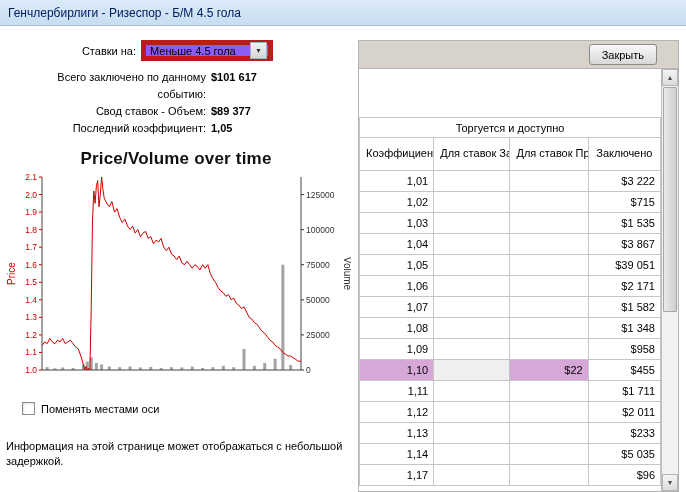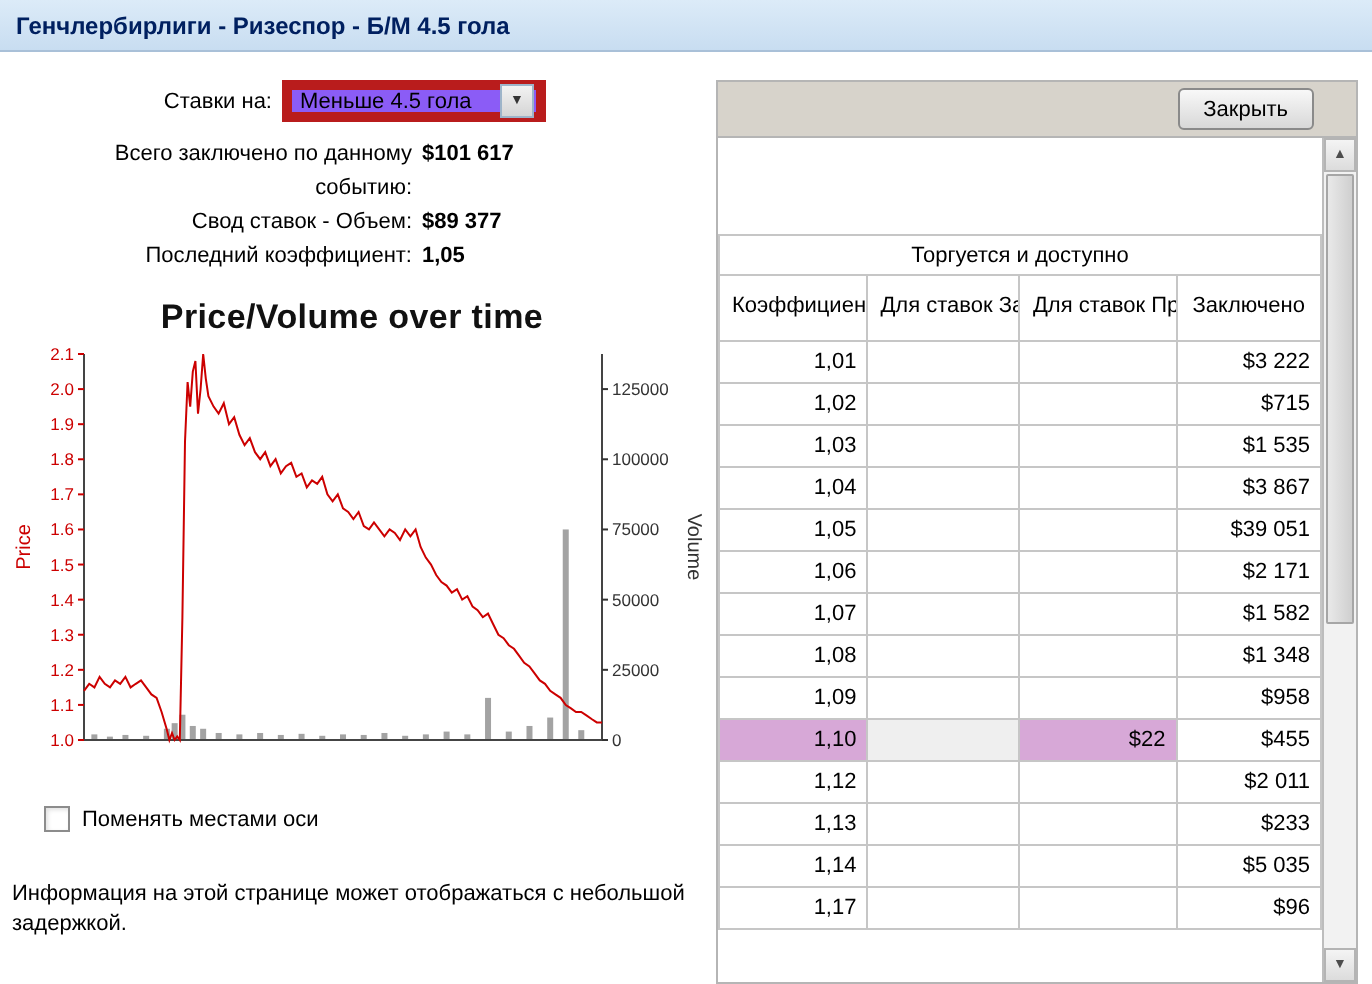--- a/index.html
+++ b/index.html
@@ -6,21 +6,21 @@
   html,body { background:#ffffff; }
   body { font-family: "Liberation Sans", sans-serif; font-size: 11px; color:#000; }
   .page { position: relative; width: 686px; height: 492px; background:#fff; overflow: hidden; }
 
   
   .titlebar {
     position:absolute; left:0; top:0; width:686px; height:26px;
     background: linear-gradient(#dcebf8, #c8ddf1);
     border-bottom: 1px solid #a9c0d8;
     line-height:26px; padding-left:8px;
-    font-weight:bold; font-size:12px; color:#002060;
+    font-weight:normal; font-size:12px; color:#002060;
   }
 
   
   .left-panel { position:absolute; left:6px; top:34px; width:348px; }
   .bet-row { display:flex; align-items:center; margin-top:6px; }
   .bet-label { width:130px; text-align:right; margin-right:5px; }
   .combobox {
     display:flex; align-items:center; justify-content:space-between;
     width:132px; height:21px; border:5px solid #b91c1c; background:#8b5cf6;
     padding-left:4px; cursor:default;
@@ -288,20 +288,26 @@
                 <td class="cell-lay"></td>
                 <td class="cell-matched">$958</td>
               </tr>
               <tr class="data-row hl">
                 <td class="cell-coef">1,10</td>
                 <td class="cell-back"></td>
                 <td class="cell-lay">$22</td>
                 <td class="cell-matched">$455</td>
               </tr>
               <tr class="data-row">
+                <td class="cell-coef">1,11</td>
+                <td class="cell-back"></td>
+                <td class="cell-lay"></td>
+                <td class="cell-matched">$1 711</td>
+              </tr>
+              <tr class="data-row">
                 <td class="cell-coef">1,12</td>
                 <td class="cell-back"></td>
                 <td class="cell-lay"></td>
                 <td class="cell-matched">$2 011</td>
               </tr>
               <tr class="data-row">
                 <td class="cell-coef">1,13</td>
                 <td class="cell-back"></td>
                 <td class="cell-lay"></td>
                 <td class="cell-matched">$233</td>

